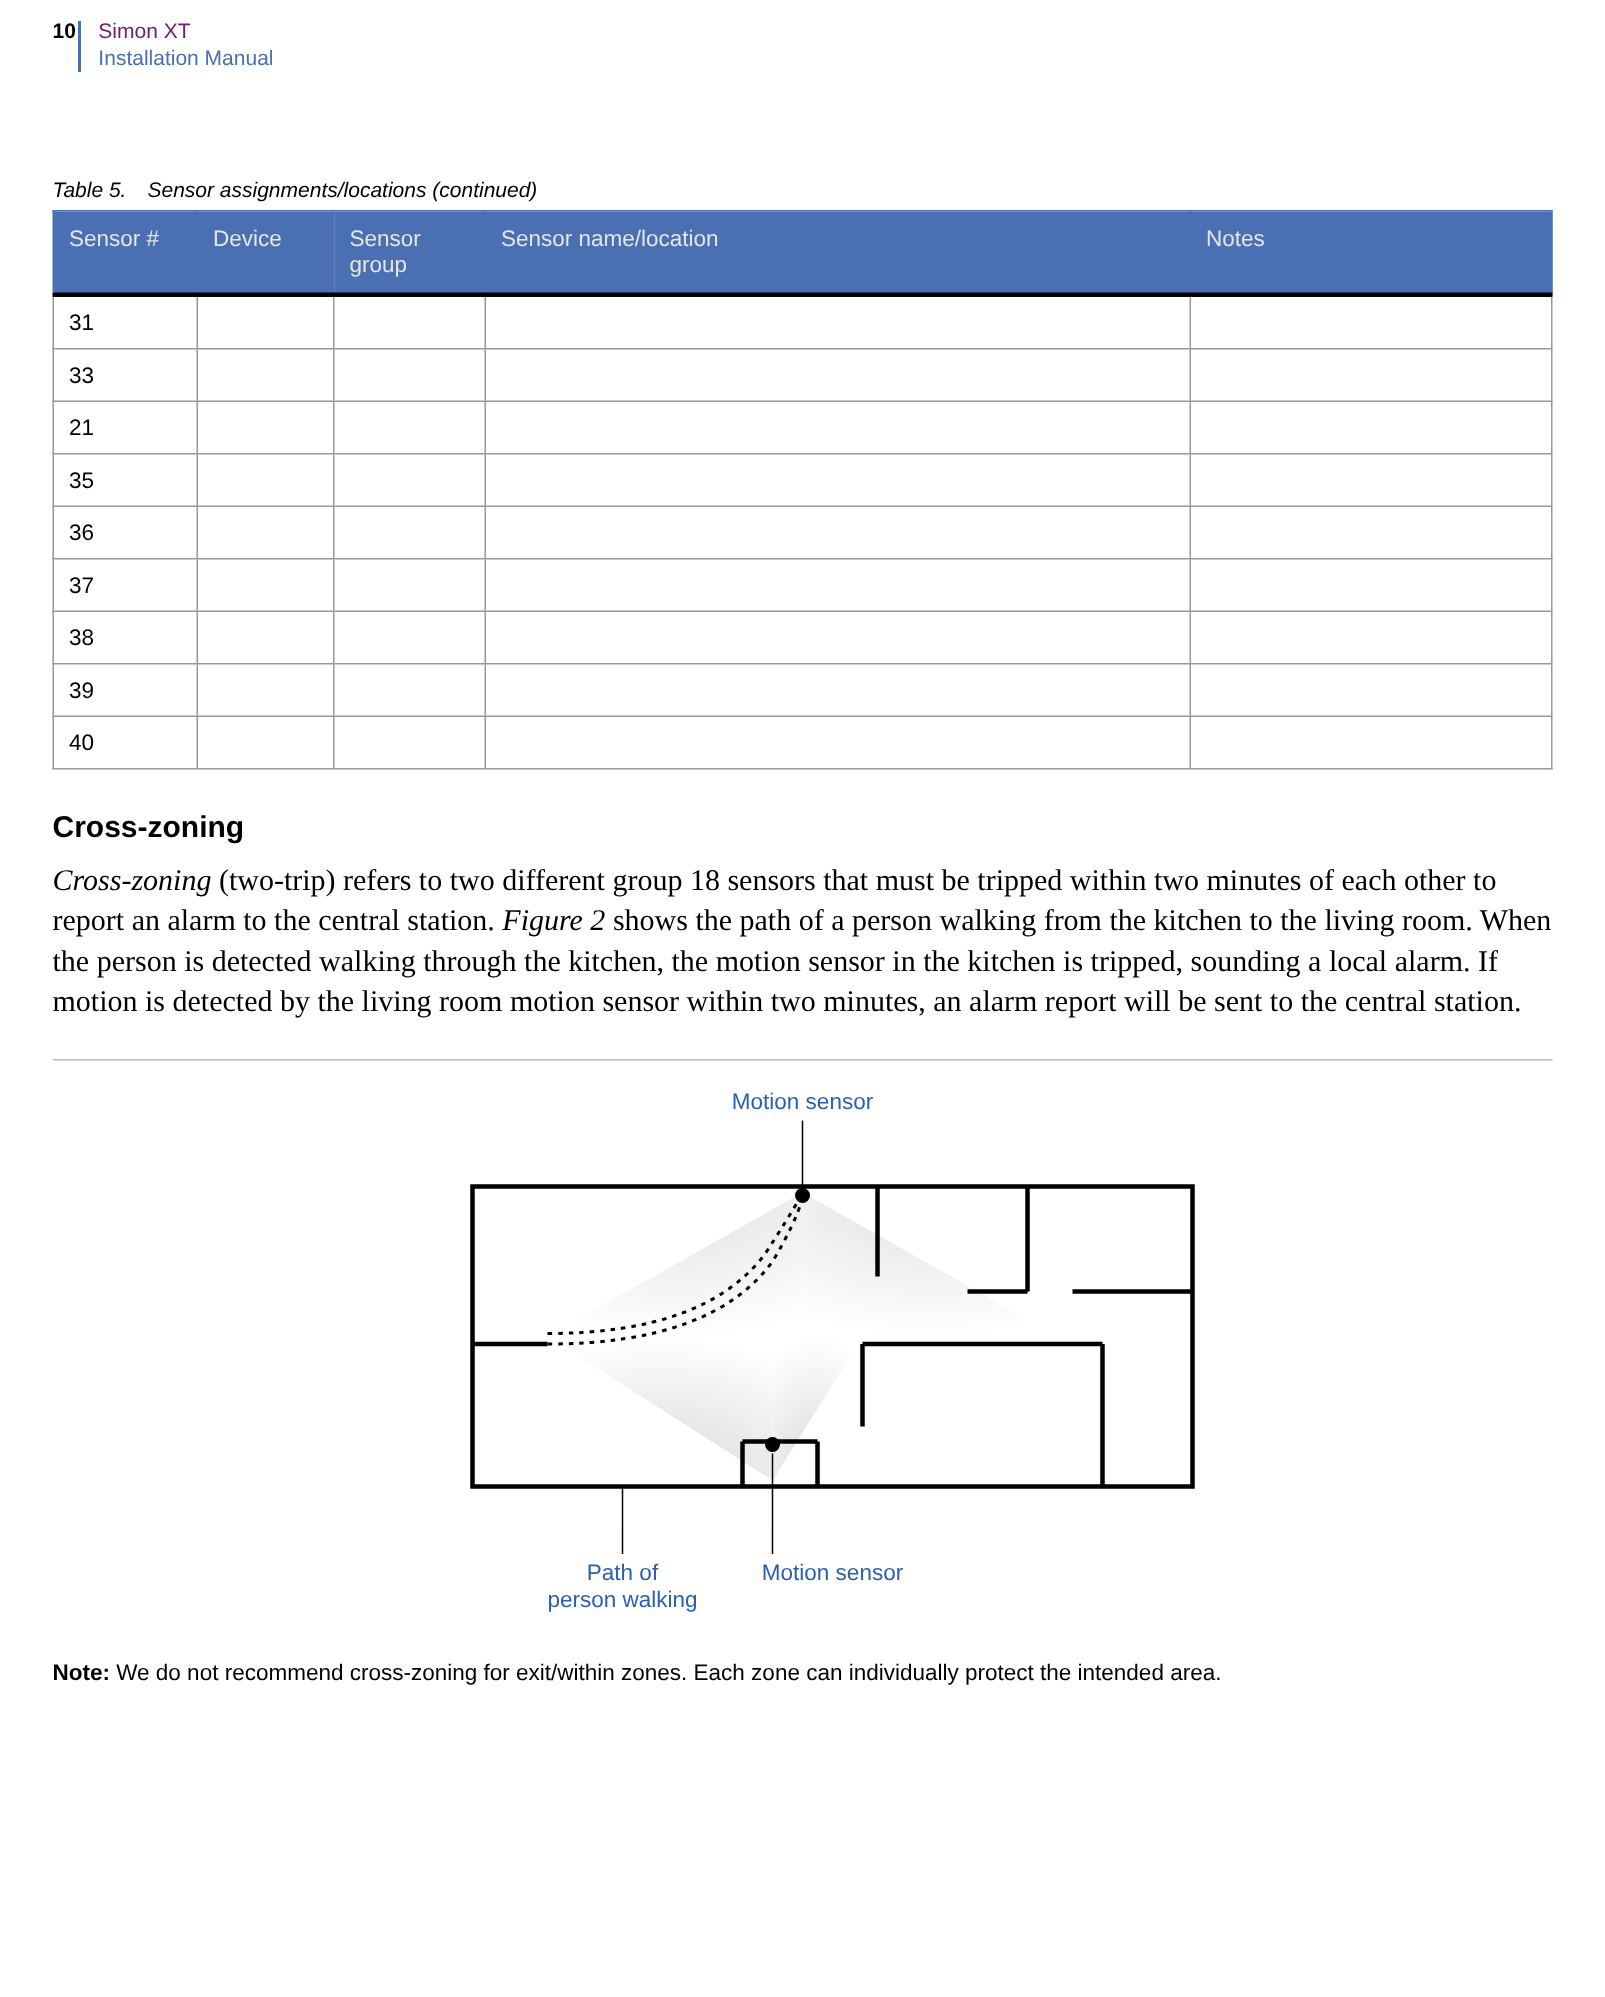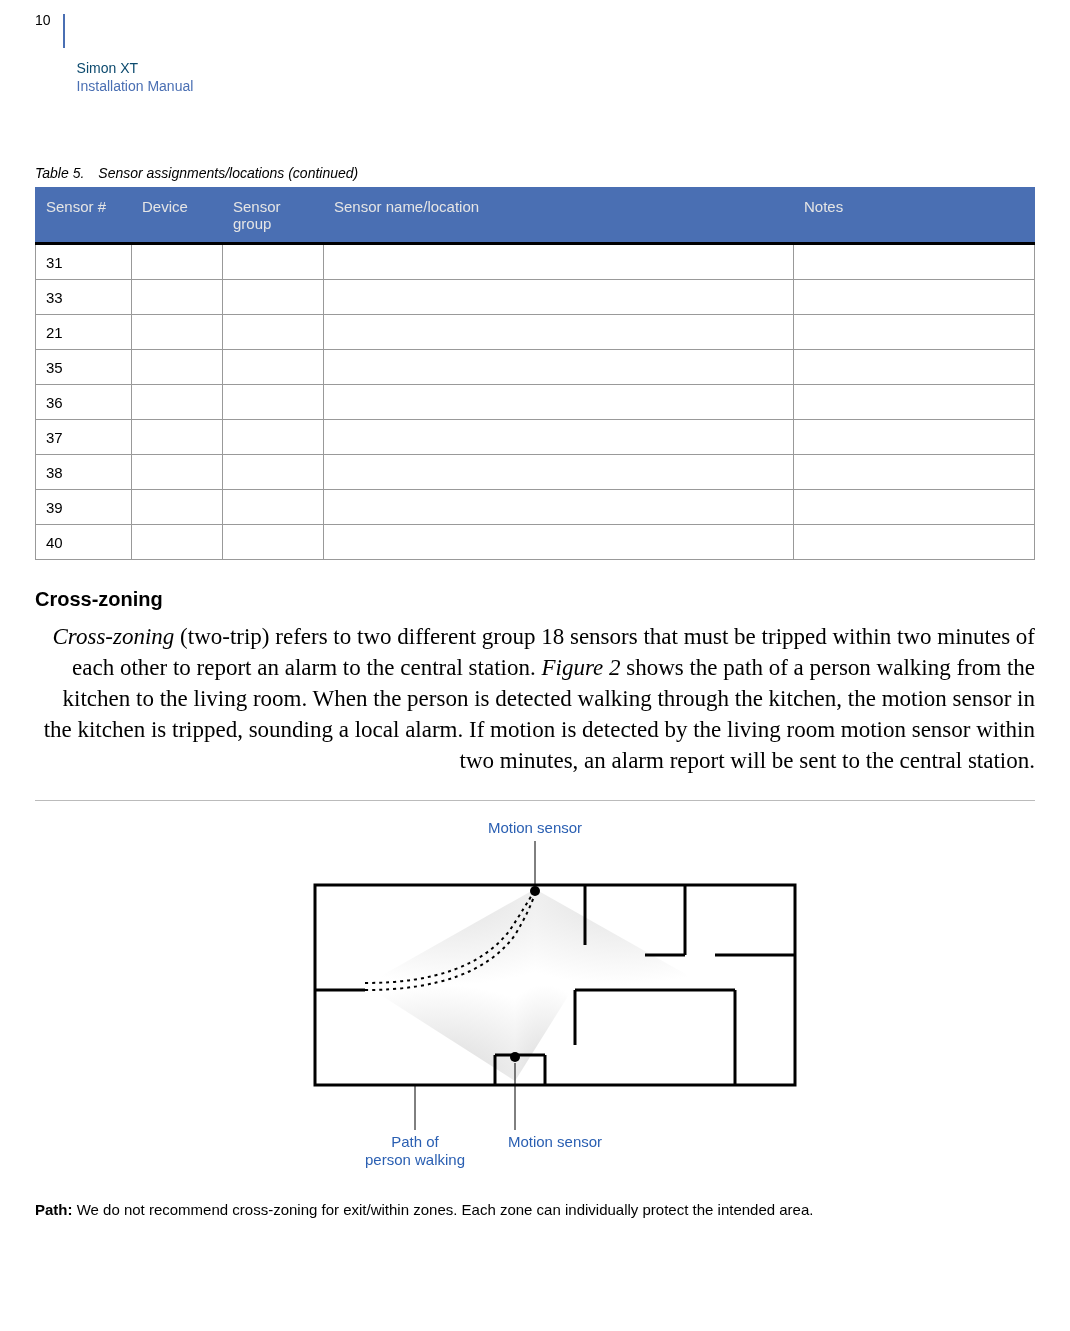--- a/index.html
+++ b/index.html
@@ -14,36 +14,36 @@
     padding: 0 35px 40px 35px;
     box-sizing: border-box;
   }
   .header {
     display: flex;
     align-items: flex-start;
     padding-top: 12px;
     margin-bottom: 70px;
   }
   .header-pagenum {
-    font-weight: normal;
-    font-size: 14px;
-    padding-right: 12px;
+    font-weight: bold;
+    font-size: 14px;
+    padding-right: 1px;
   }
   .header-divider {
     width: 2px;
     height: 34px;
     background: #4a6fb3;
     margin-right: 12px;
     margin-top: 2px;
   }
   .header-titleblock {
     font-size: 14px;
     line-height: 1.25;
   }
-  .header-title1 { color: #0c4a6e; margin-top: 48px; }
+  .header-title1 { color: #701a75; }
   .header-title2 { color: #4a6fb3; }
   .table-caption {
     font-style: italic;
     font-size: 14px;
     margin-bottom: 6px;
   }
   .table-caption .tnum { margin-right: 14px; }
   table.sensor-table {
     width: 100%;
     border-collapse: collapse;
@@ -73,24 +73,23 @@
   .col-group  { width: 80px; }
   .col-name   { width: auto; }
   .col-notes  { width: 220px; }
   h2.section {
     font-size: 20px;
     font-weight: bold;
     margin: 24px 0 10px 0;
   }
   p.body {
     font-family: "Times New Roman", Times, serif;
-    font-size: 23px;
+    font-size: 20px;
     line-height: 1.35;
     margin: 0 0 24px 0;
-    text-align: right;
   }
   p.body em { font-style: italic; }
   hr.sect-rule {
     border: none;
     border-top: 1px solid #bbb;
     margin: 0 0 14px 0;
   }
   .fig-caption {
     font-style: italic;
     font-size: 14px;
@@ -265,16 +264,16 @@
       <line x1="200" y1="270" x2="200" y2="315" stroke="#000" stroke-width="1"></line>
       <line x1="300" y1="248" x2="300" y2="315" stroke="#000" stroke-width="1"></line>
 
       <text class="svg-label" x="200" y="332" text-anchor="middle">Path of</text>
       <text class="svg-label" x="200" y="350" text-anchor="middle">person walking</text>
       <text class="svg-label" x="340" y="332" text-anchor="middle">Motion sensor</text>
     </svg>
   </div>
 
   <div class="note">
-    <span class="note-label">Path:</span><span>  We do not recommend cross-zoning for exit/within zones. Each zone can individually protect the intended area.</span>
+    <span class="note-label">Note:</span><span>  We do not recommend cross-zoning for exit/within zones. Each zone can individually protect the intended area.</span>
   </div>
 
 </div>
 
 </body></html>

